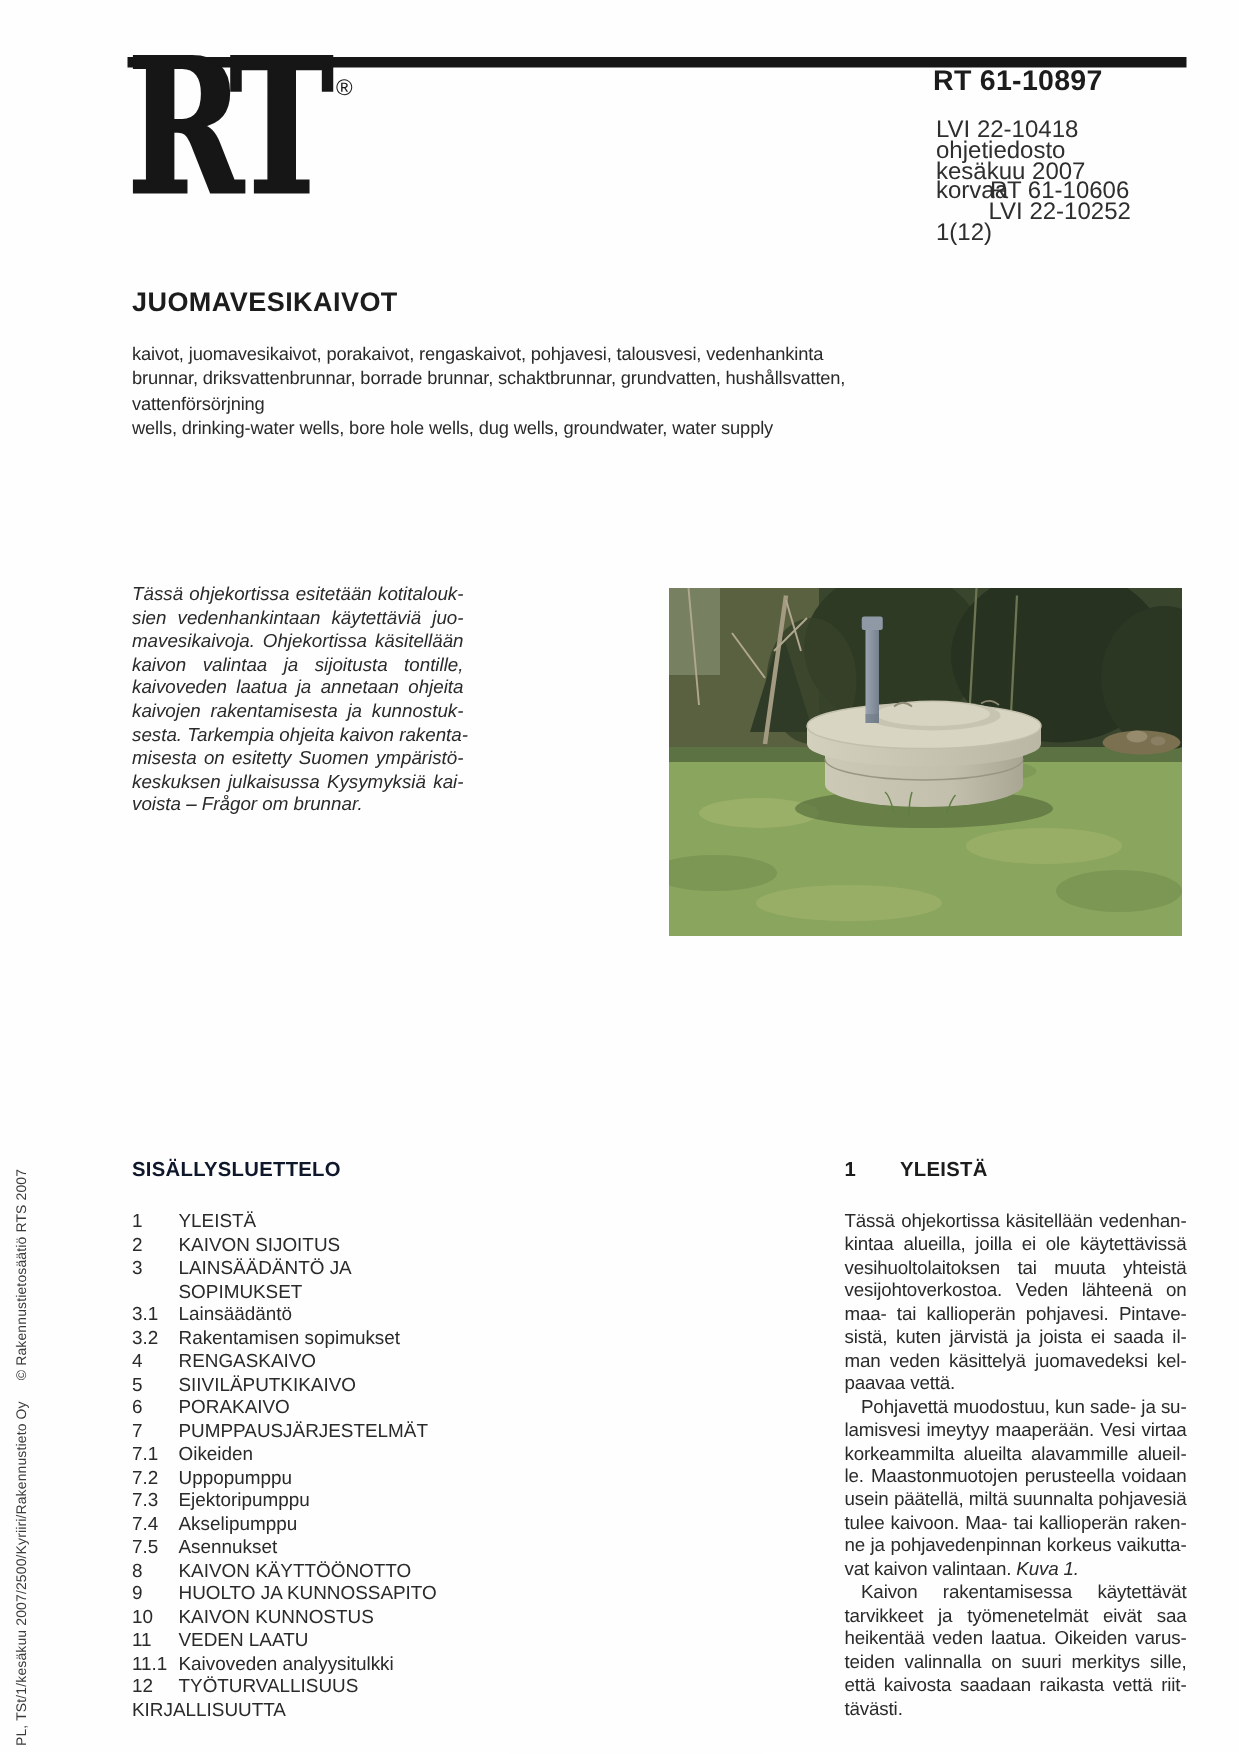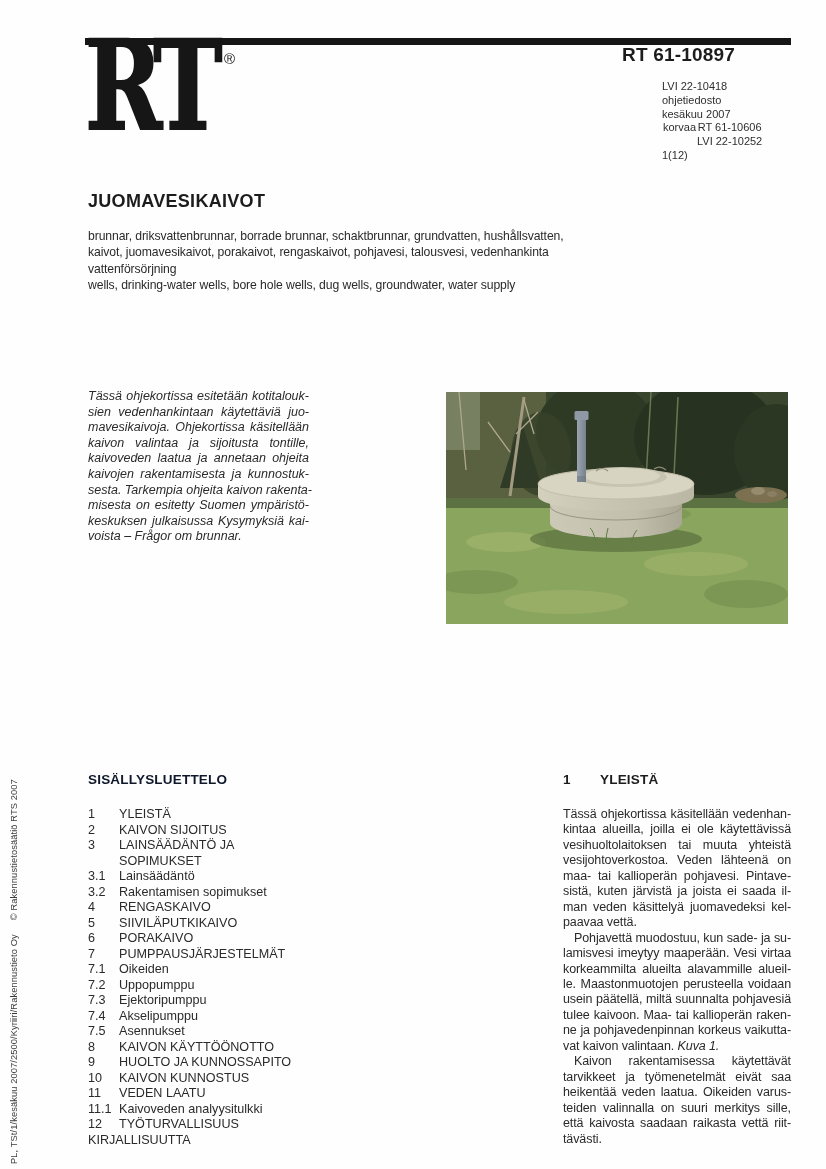--- a/index.html
+++ b/index.html
@@ -6,21 +6,21 @@
   .page{position:relative;width:826px;height:1169px;background:#fefefe;overflow:hidden;
         font-family:"Liberation Sans",sans-serif;color:#2a2a2a;}
 
   
   .header-bar{position:absolute;left:85px;top:38px;width:706px;height:7px;background:#161616;}
   .logo-text{position:absolute;left:85px;top:24px;font-family:"DejaVu Serif",serif;font-weight:700;
              font-size:124px;line-height:124px;letter-spacing:-10px;color:#161616;
              -webkit-text-stroke:2px #161616;transform:scaleX(.75);transform-origin:0 0;}
   .logo-reg{position:absolute;left:224px;top:50px;font-size:15px;color:#161616;}
   .doc-number{position:absolute;left:622px;top:44px;font-size:19px;font-weight:700;color:#1c1c1c;letter-spacing:.2px;}
-  .meta{position:absolute;left:624px;top:80px;font-size:11px;line-height:13.8px;color:#2e2e2e;margin-left:38px;}
+  .meta{position:absolute;left:624px;top:80px;font-size:16px;line-height:13.8px;color:#2e2e2e;}
   .meta-row{display:flex;text-align:center;}
   .korvaa-label{width:35px;flex:none;}
   .korvaa-values{flex:none;}
 
   
   .title{position:absolute;left:88px;top:191px;font-size:18px;font-weight:700;letter-spacing:.3px;color:#1c1c1c;}
   .keywords{position:absolute;left:88px;top:228px;font-size:12.2px;line-height:16.4px;letter-spacing:-.1px;white-space:nowrap;}
 
   
   .intro{position:absolute;left:88px;top:389px;width:221px;font-style:italic;font-size:12.5px;line-height:15.6px;}
@@ -74,23 +74,23 @@
 
           <div>LVI 22-10252</div>
         </div>
     </div>
     <div>1(12)</div>
   </div>
 
   <div class="title">JUOMAVESIKAIVOT</div>
   <div class="keywords">
 
+      <div>kaivot, juomavesikaivot, porakaivot, rengaskaivot, pohjavesi, talousvesi, vedenhankinta</div>
+
       <div>brunnar, driksvattenbrunnar, borrade brunnar, schaktbrunnar, grundvatten, hushållsvatten,</div>
-
-      <div>kaivot, juomavesikaivot, porakaivot, rengaskaivot, pohjavesi, talousvesi, vedenhankinta</div>
 
       <div>vattenförsörjning</div>
 
       <div>wells, drinking-water wells, bore hole wells, dug wells, groundwater, water supply</div>
     </div>
 
   <div class="intro">
 
       <div class="iline">Tässä ohjekortissa esitetään kotitalouk-</div>
 

